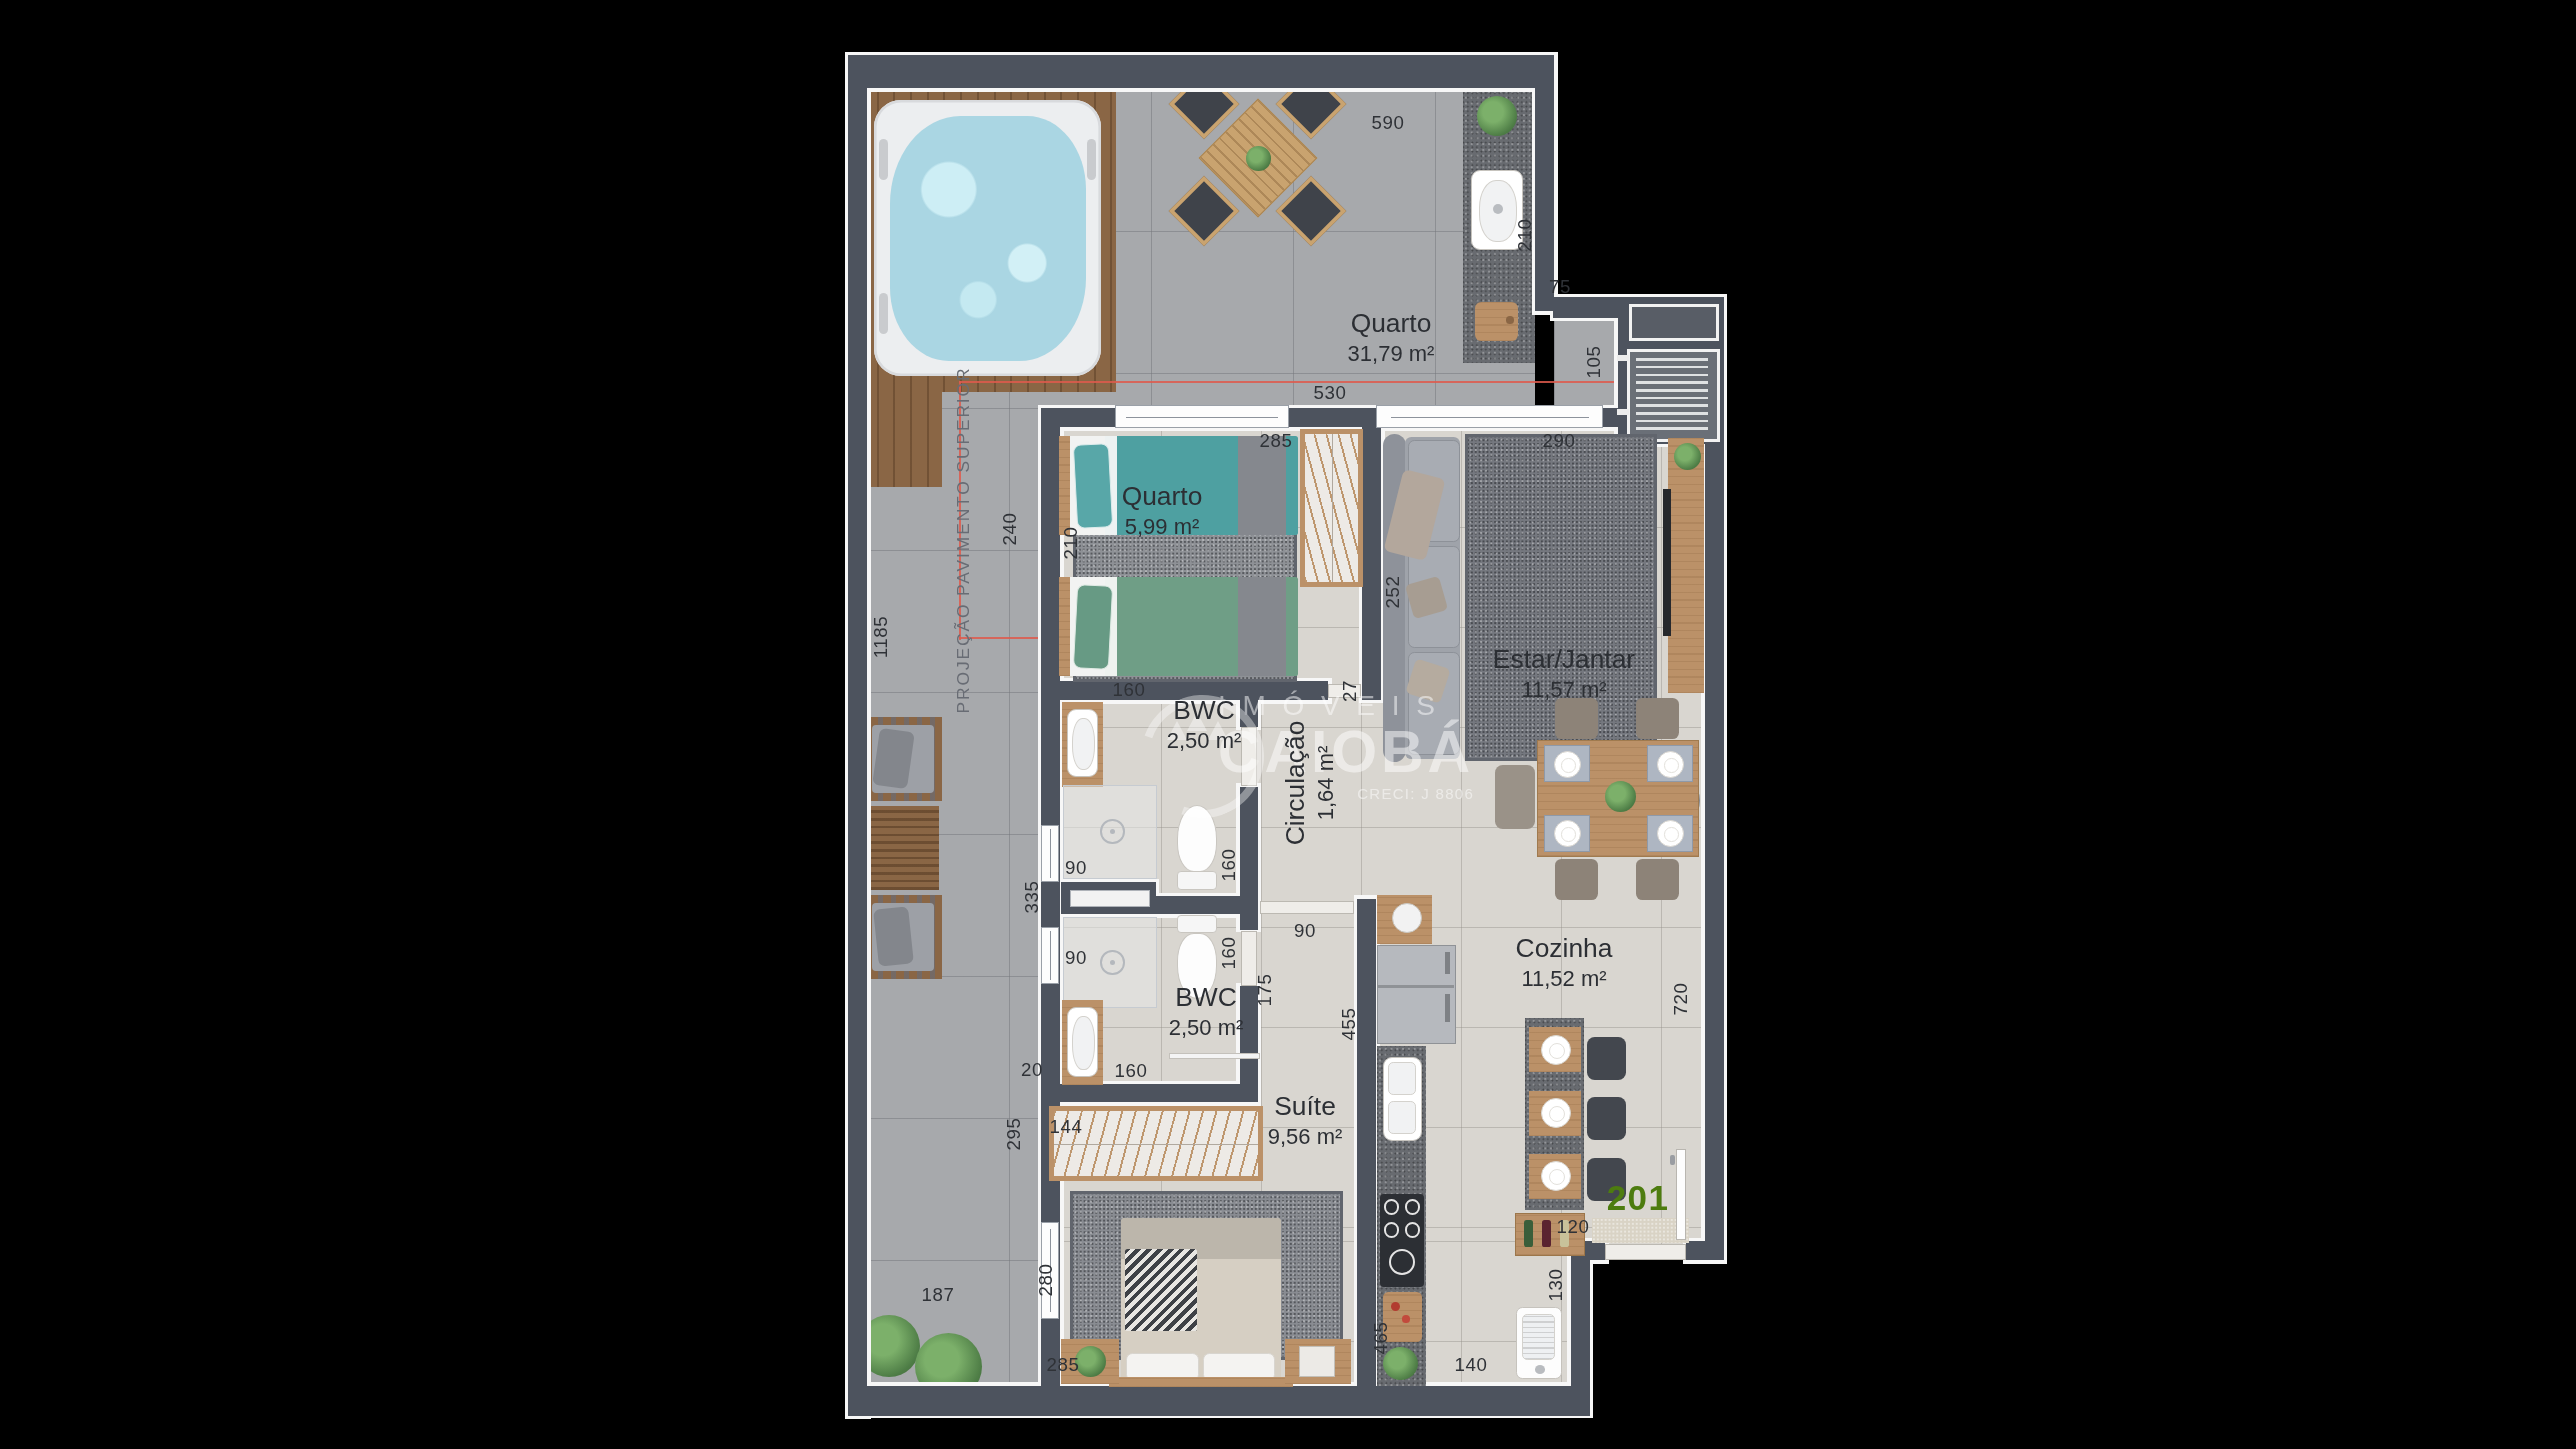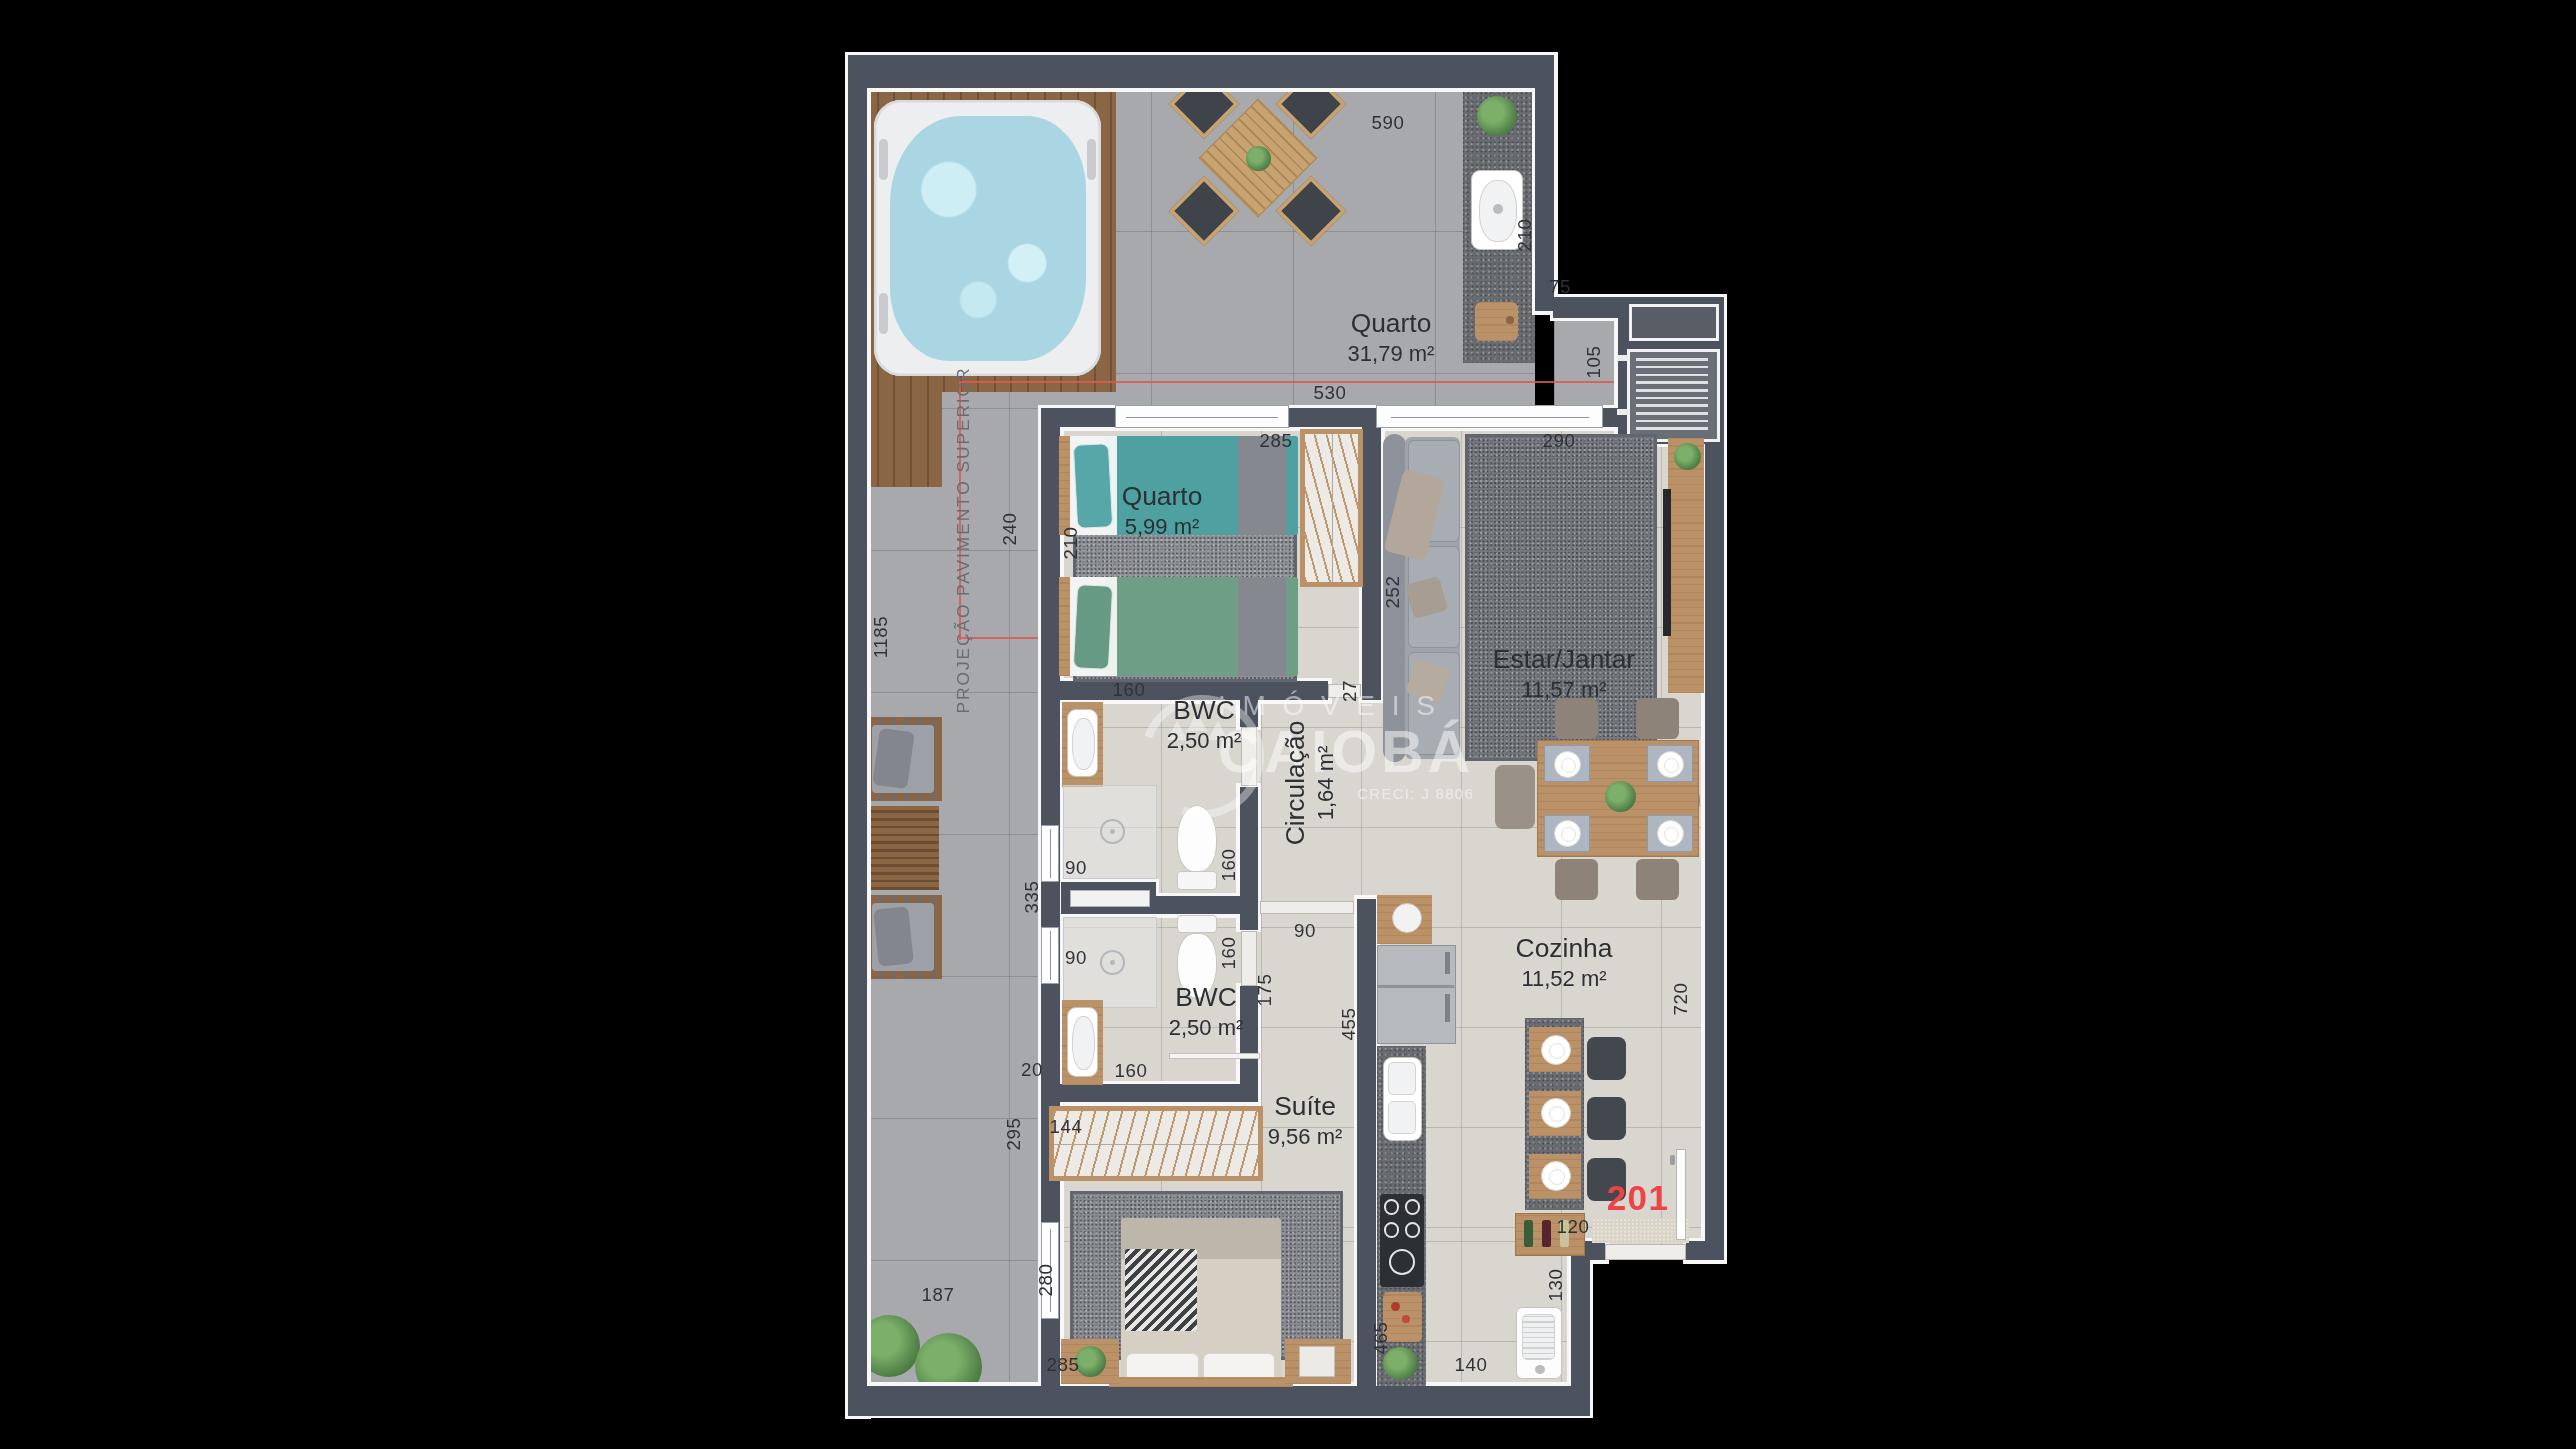--- a/index.html
+++ b/index.html
@@ -44,21 +44,21 @@
   .dim.v{transform:translate(-50%,-50%) rotate(-90deg);}
   .room-label{position:absolute;transform:translate(-50%,-50%);text-align:center;color:#2c2f34;
      white-space:nowrap;line-height:1.25;}
   .room-label .rn{font-size:26.4px;}
   .room-label .ra{font-size:22px;}
   .room-label.v{transform:translate(-50%,-50%) rotate(-90deg);}
   .proj-label{position:absolute;transform:translate(-50%,-50%) rotate(-90deg);font-size:17.4px;
      letter-spacing:1.9px;color:#686c74;white-space:nowrap;}
   .projline{position:absolute;background:rgba(222,90,76,.85);}
   #unit-number{position:absolute;transform:translate(-50%,-50%);font-size:35px;font-weight:bold;
-     color:#ef4444;letter-spacing:1.3px;}
+     color:#4d7c0f;letter-spacing:1.3px;}
   
   #watermark{position:absolute;left:293px;top:662px;width:374px;height:135px;opacity:.5;color:#fff;}
   .wm-ring{position:absolute;left:0;top:5.2px;width:107px;height:107px;border:8.4px solid rgba(255,255,255,.75);
      border-radius:50%;border-left-color:transparent;transform:rotate(-25deg);}
   .wm-tree{position:absolute;width:0;height:0;border-left:10.3px solid transparent;
      border-right:10.3px solid transparent;border-bottom:19.3px solid rgba(255,255,255,.8);}
   .wm-text{position:absolute;left:77px;top:0;}
   .wm-top{font-size:28px;letter-spacing:16.7px;}
   .wm-main{font-size:59px;font-weight:bold;letter-spacing:3.9px;line-height:1.05;}
   .wm-creci{font-size:15px;letter-spacing:1.3px;text-align:right;margin-top:1.3px;}

